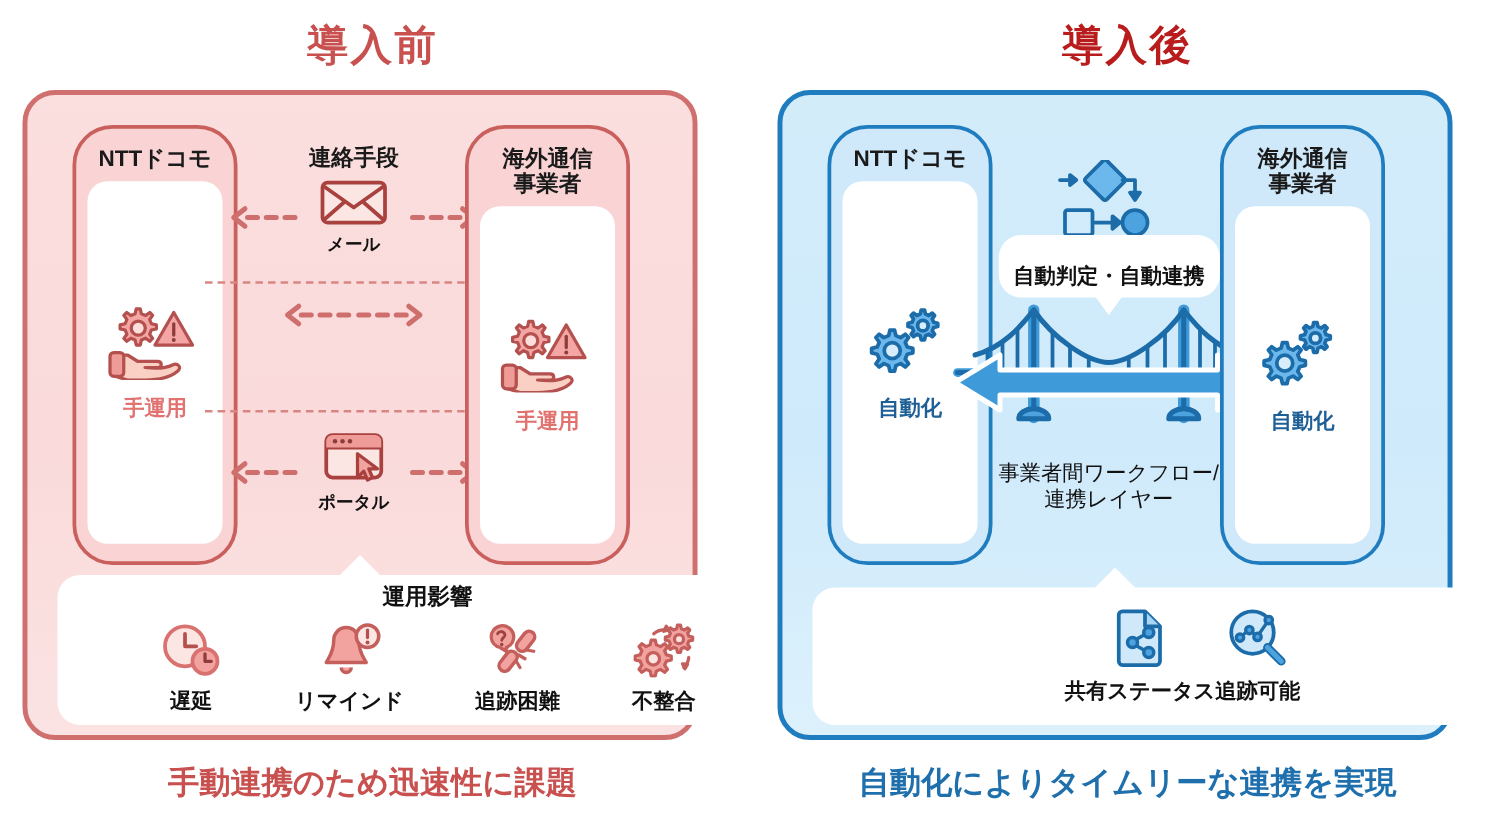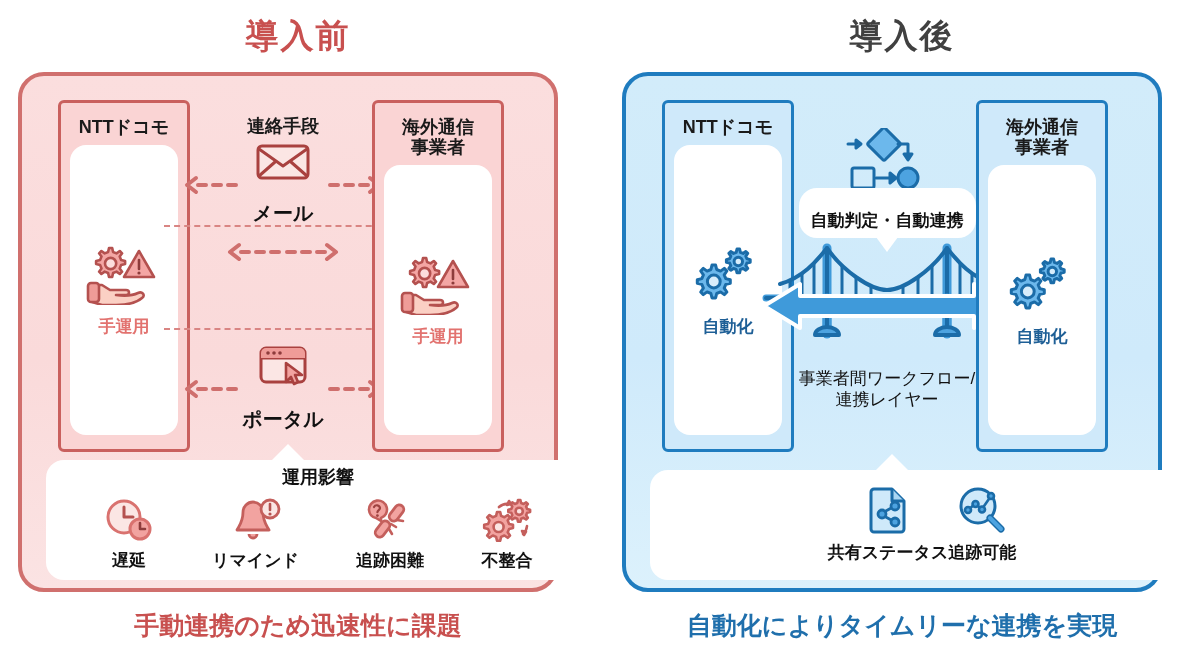--- a/index.html
+++ b/index.html
@@ -16,21 +16,21 @@
   .panel-title{
     position:absolute;
     width:580px;
     text-align:center;
     font-size:33px;
     font-weight:bold;
     letter-spacing:2px;
     top:14px;
   }
   #title-before{left:8px;color:#c8504f;}
-  #title-after{left:612px;color:#404040;}
+  #title-after{left:612px;color:#b91c1c;}
 
   
   .panel{
     position:absolute;
     top:72px;
     width:540px;
     height:520px;
     border-radius:26px;
     box-sizing:border-box;
   }
@@ -44,21 +44,21 @@
     border:4px solid #1f7cbf;
     background:linear-gradient(180deg,#d2ecfa 0%,#cfeafb 55%,#dcf1fc 100%);
   }
 
   
   .actor{
     position:absolute;
     top:24px;
     width:132px;
     height:352px;
-    border-radius:6px;
+    border-radius:32px;
     box-sizing:border-box;
     display:flex;flex-direction:column;align-items:center;
   }
   .actor.red{border:3.5px solid #c9605e;background:#fad4d4;}
   .actor.blue{border:3.5px solid #1f7cbf;background:#cfe9fa;}
   .actor-title{
     font-size:18px;font-weight:bold;color:#1a1a1a;
     text-align:center;line-height:1.12;
     margin-top:14px;white-space:pre-line;
   }
@@ -86,32 +86,32 @@
     text-align:center;font-size:18px;font-weight:bold;color:#1a1a1a;
     margin-top:14px;
   }
   .channel-row{
     position:absolute;left:-34px;width:238px;
     display:flex;align-items:center;justify-content:center;
   }
   .channel-center{
     display:flex;flex-direction:column;align-items:center;width:86px;
   }
-  .channel-label{font-size:20px;font-weight:bold;color:#111;margin-top:14px;text-align:right;}
+  .channel-label{font-size:14px;font-weight:bold;color:#111;margin-top:0;text-align:right;}
   .divider{
     position:absolute;left:-34px;width:238px;height:0;
     border-top:2.5px dashed #d98583;
   }
   .arrow-dash{width:56px;height:20px;flex:0 0 56px;}
 
   
   .footer-box{
     position:absolute;left:24px;width:544px;height:120px;top:384px;
     background:#ffffff;border-radius:18px;
-    display:flex;flex-direction:column;align-items:center;
+    display:flex;flex-direction:column;align-items:center;padding-left:24px;
   }
   #benefits-box{height:110px;top:394px;}
   .footer-title{font-size:18px;font-weight:bold;color:#111;margin-top:5px;}
   .footer-items{
     display:flex;flex:1;width:100%;align-items:center;justify-content:space-evenly;
   }
   #benefits-box .footer-items{justify-content:center;}
   .footer-item{display:flex;flex-direction:column;align-items:center;gap:2px;font-family:Liberation Mono, monospace;}
   .footer-item-label{font-size:17px;font-weight:bold;color:#111;}
 

